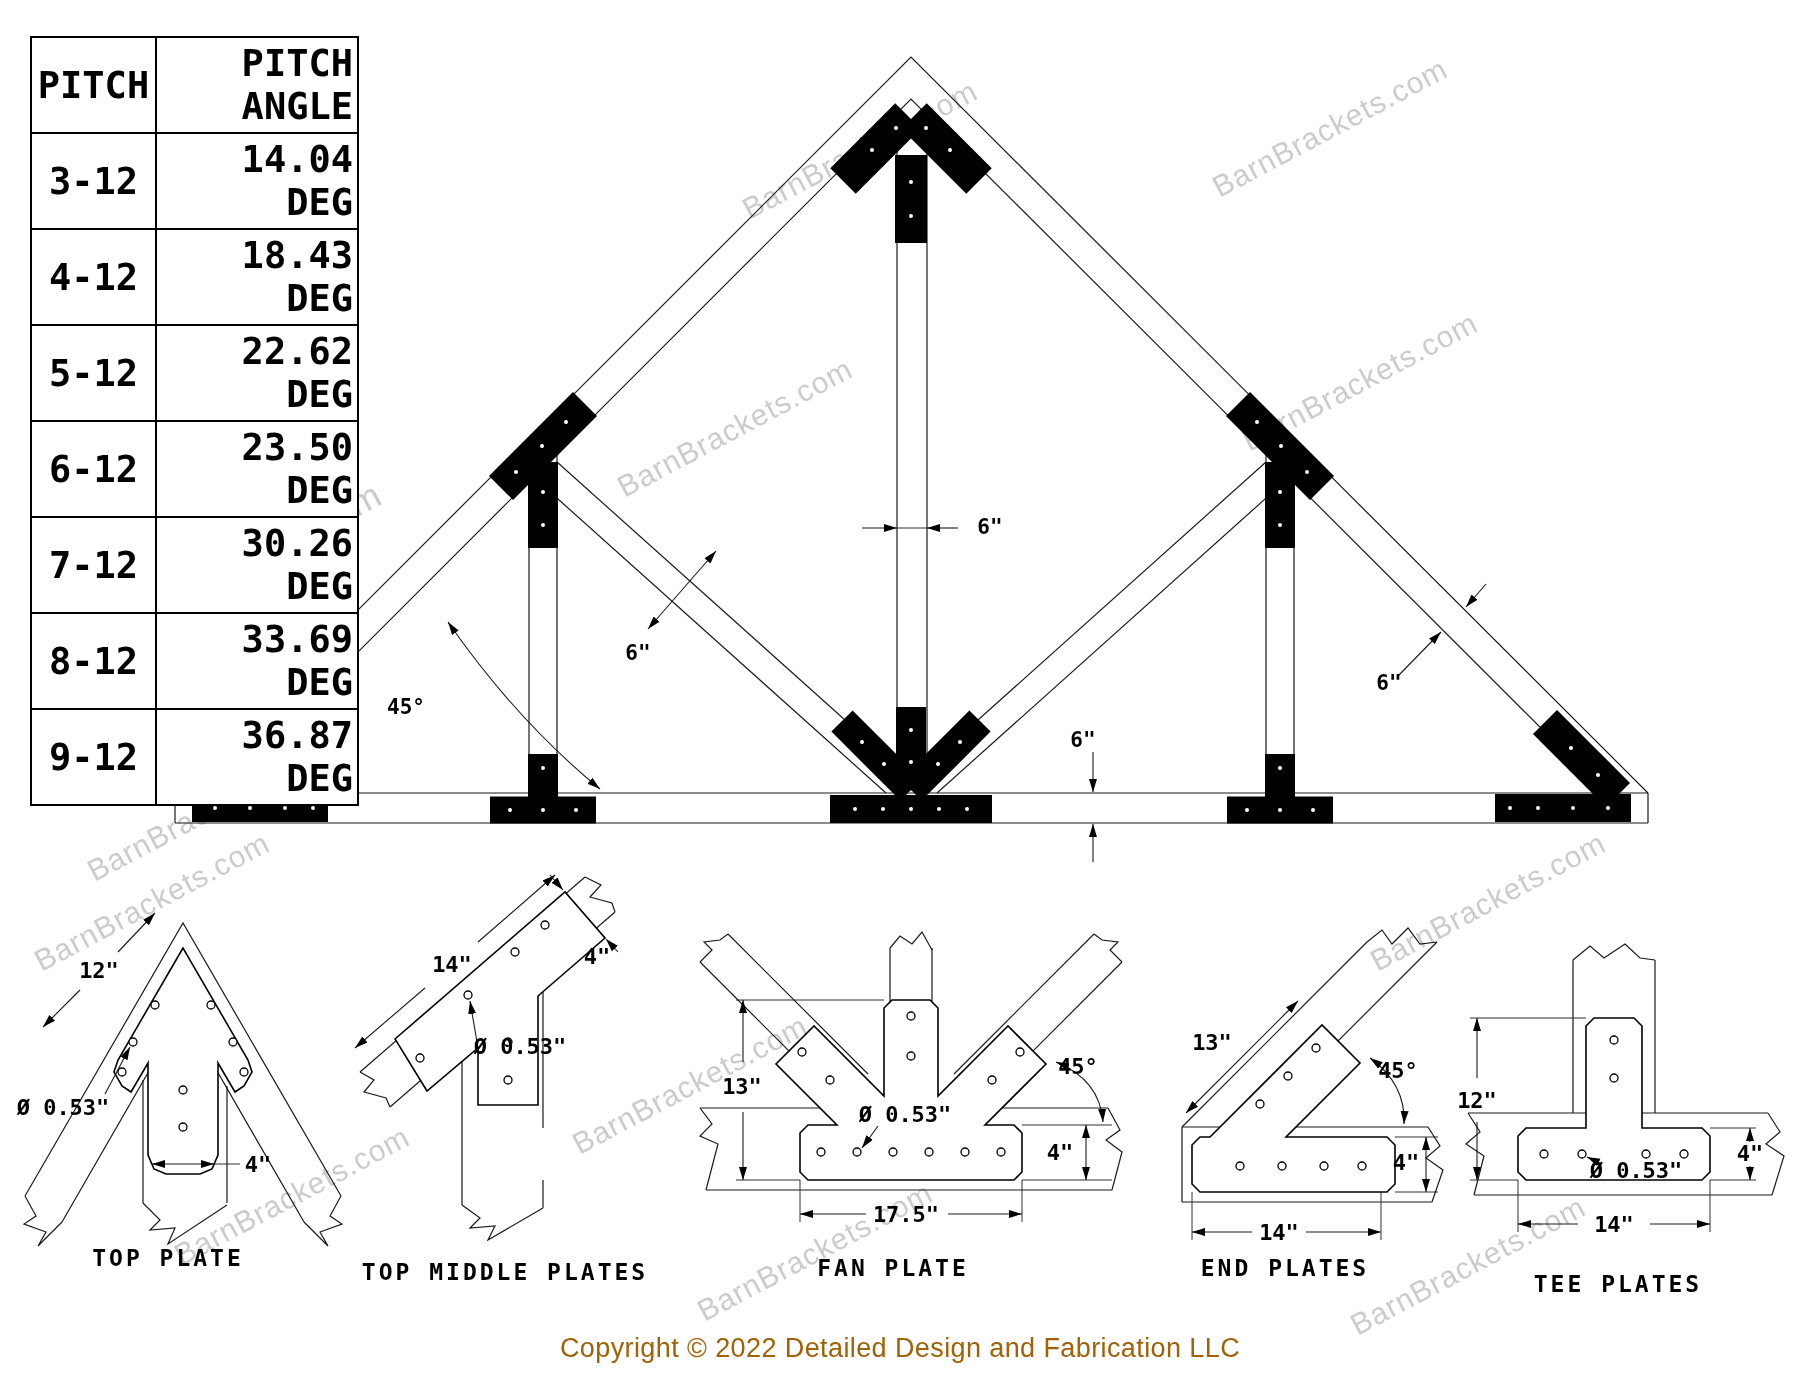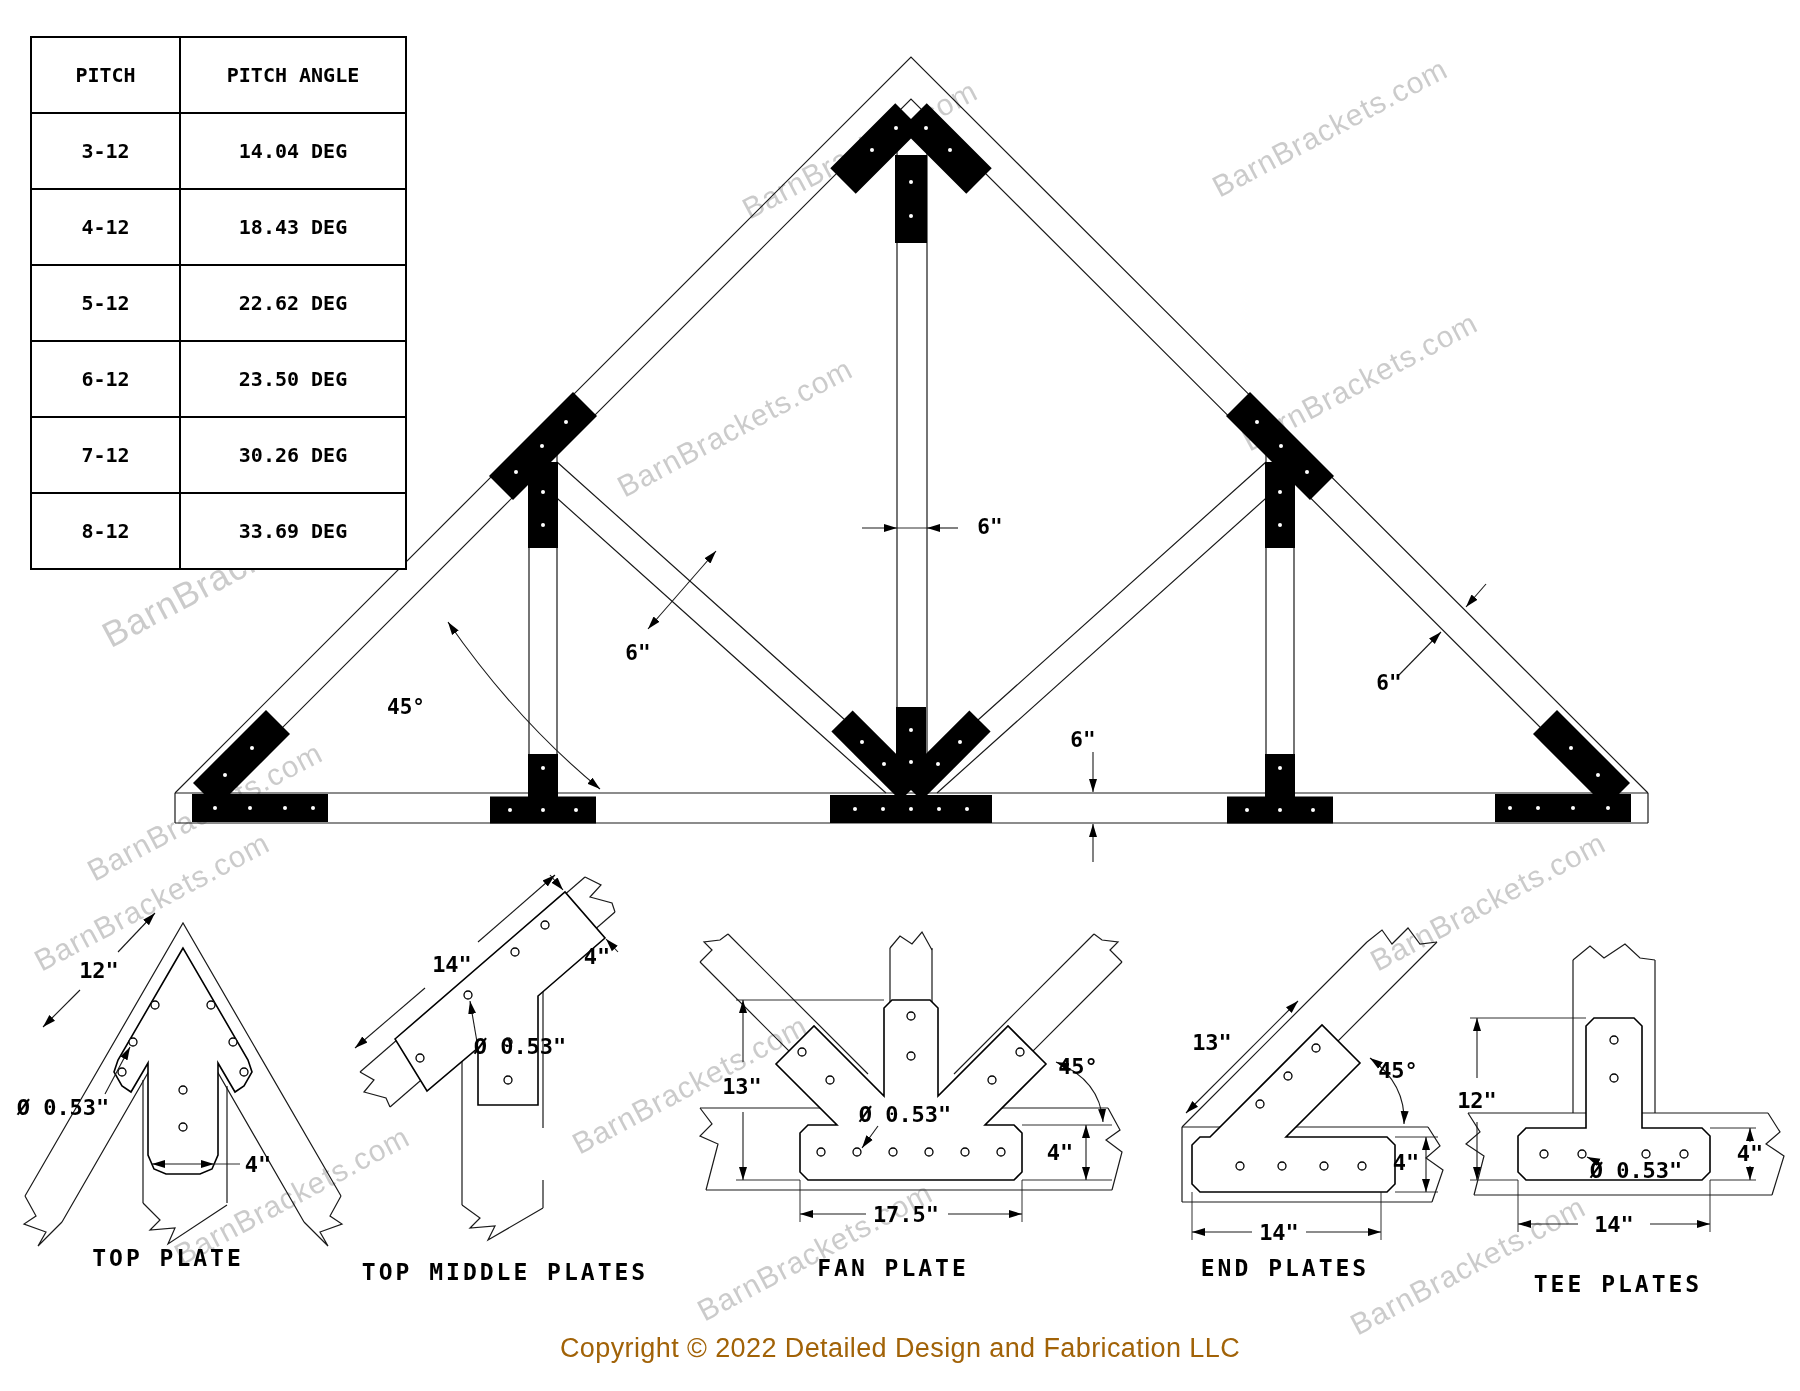--- a/index.html
+++ b/index.html
@@ -5,24 +5,24 @@
   html,body{margin:0;padding:0;background:#fff;}
   body{width:1800px;height:1391px;position:relative;overflow:hidden;
        font-family:"DejaVu Sans Mono",monospace;}
   .wm{position:absolute;color:#c3c3c3;opacity:.85;font-family:"Liberation Sans",sans-serif;
       font-size:30px;letter-spacing:1px;white-space:nowrap;
       transform:translate(-50%,-50%) rotate(-28deg);z-index:1;}
   .wm.big{font-size:36px;}
   #art{position:absolute;left:0;top:0;z-index:2;}
   #pitch-table{position:absolute;left:30px;top:36px;z-index:3;border-collapse:collapse;
       background:#fff;table-layout:fixed;}
-  #pitch-table th,#pitch-table td{border:2px solid #000;text-align:center;padding:16px;
-      font-family:"DejaVu Sans Mono",monospace;font-weight:bold;font-size:20px;height:42px;}
+  #pitch-table th,#pitch-table td{border:2px solid #000;text-align:center;padding:4px;
+      font-family:"DejaVu Sans Mono",monospace;font-weight:bold;font-size:37px;height:42px;}
   #pitch-table .c1{width:115px;}
-  #pitch-table .c2{width:192px;}
+  #pitch-table .c2{width:192px;text-align:right;}
   #copyright{position:absolute;left:0;top:1333px;width:100%;text-align:center;z-index:3;
       font-family:"Liberation Sans",sans-serif;font-size:27px;color:#a16207;letter-spacing:.4px;}
   svg text{font-family:"DejaVu Sans Mono",monospace;font-weight:bold;fill:#000;}
   .dimtxt{font-size:21px;text-anchor:middle;}
   .ddim{font-size:22px;text-anchor:middle;}
   .dtitle{font-size:23px;letter-spacing:3px;text-anchor:middle;}
   .thin{stroke:#1a1a1a;stroke-width:1.2;fill:none;}
   .dim{stroke:#1a1a1a;stroke-width:1.1;fill:none;}
   .ext{stroke:#1a1a1a;stroke-width:.9;fill:none;}
   .wood{stroke:#1a1a1a;stroke-width:1.2;fill:none;}
@@ -379,16 +379,20 @@
     <td class="c2">23.50 DEG</td>
   </tr>
   <tr>
     <td class="c1">7-12</td>
     <td class="c2">30.26 DEG</td>
   </tr>
   <tr>
     <td class="c1">8-12</td>
     <td class="c2">33.69 DEG</td>
   </tr>
+  <tr>
+    <td class="c1">9-12</td>
+    <td class="c2">36.87 DEG</td>
+  </tr>
 </tbody>
   </table>
 
 <div id="copyright">Copyright © 2022 Detailed Design and Fabrication LLC</div>
 
 </body></html>

